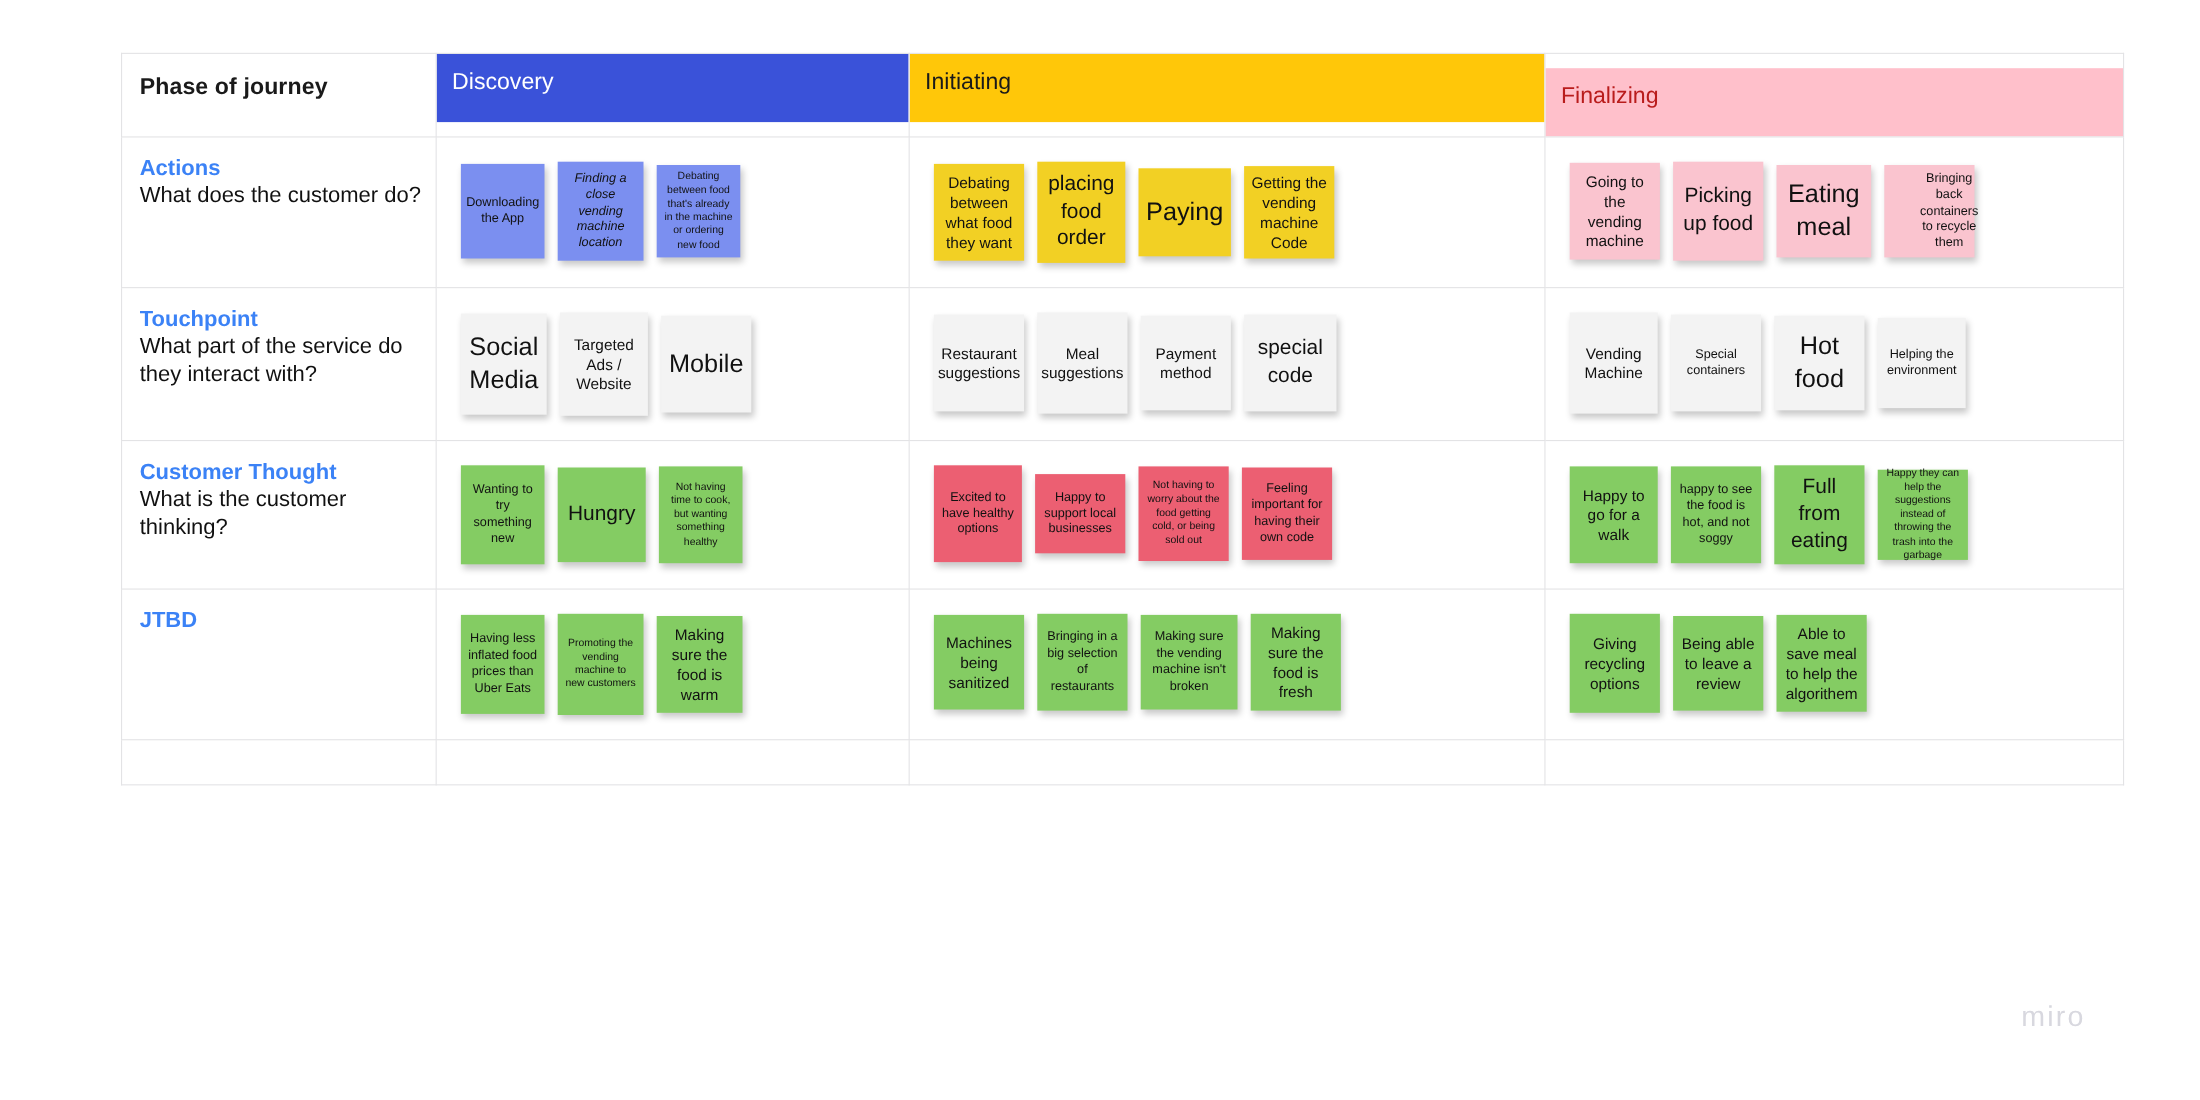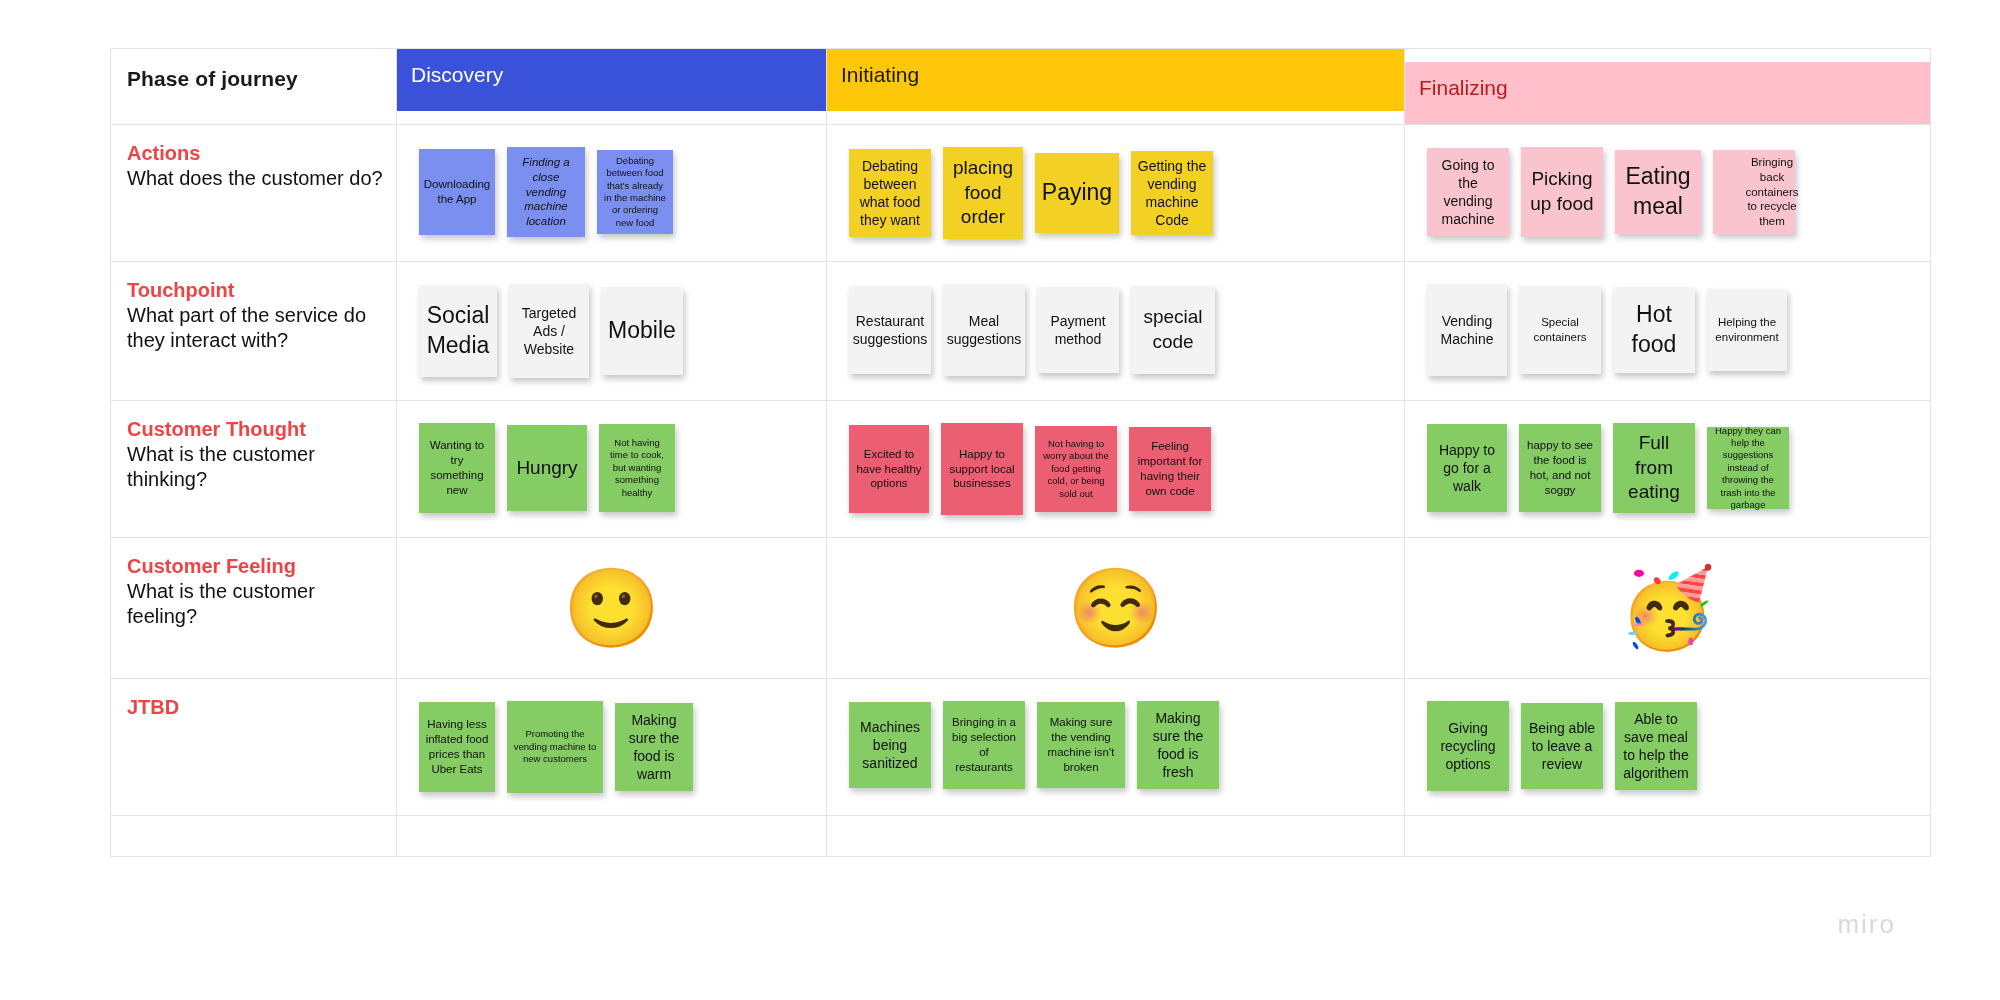--- a/index.html
+++ b/index.html
@@ -43,21 +43,21 @@
     display:flex;align-items:flex-start;
     padding:14px 0 16px 14px;
     box-sizing:border-box;
   }
   .phase-head.discovery{background:#3a52d9;}
   .phase-head.initiating{background:#ffc709;color:#1a1a1a;}
   .phase-head.finalizing{background:#ffc0cb;color:#b91c1c;margin-top:13px;}
 
   
   .row-label{padding:16px 12px 10px 16px;}
-  .row-label .t{font-weight:bold;font-size:20px;color:#ef4444;line-height:1.25;}
+  .row-label .t{font-weight:bold;font-size:20px;color:#3b82f6;line-height:1.25;}
   .row-label .s{font-size:20px;color:#111;line-height:1.25;font-weight:normal;}
 
   
   .notes{
     display:flex;
     align-items:center;
     gap:12px;
     padding:22px 10px 22px 22px;
     box-sizing:border-box;
     min-height:128px;
@@ -207,67 +207,44 @@
           <td>
             <div class="notes">
               <div class="note n-green sz-s" style="width: 76px; height: 90px;">Wanting to try something new</div>
               <div class="note n-green sz-l" style="width: 80px; height: 86px;">Hungry</div>
               <div class="note n-green sz-xs" style="width: 76px; height: 88px;">Not having time to cook, but wanting something healthy</div>
             </div>
           </td>
           <td>
             <div class="notes">
               <div class="note n-red sz-s" style="width: 80px; height: 88px;">Excited to have healthy options</div>
-              <div class="note n-red sz-s" style="width: 82px; height: 92px;">Happy to support local businesses</div>
+              <div class="note n-red sz-s" style="width: 82px; height: 72px;">Happy to support local businesses</div>
               <div class="note n-red sz-xs" style="width: 82px; height: 86px;">Not having to worry about the food getting cold, or being sold out</div>
               <div class="note n-red sz-s" style="width: 82px; height: 84px;">Feeling important for having their own code</div>
             </div>
           </td>
           <td>
             <div class="notes">
               <div class="note n-green sz-m" style="width: 80px; height: 88px;">Happy to go for a walk</div>
               <div class="note n-green sz-s" style="width: 82px; height: 88px;">happy to see the food is hot, and not soggy</div>
               <div class="note n-green sz-l" style="width: 82px; height: 90px;">Full from eating</div>
               <div class="note n-green sz-xs" style="width: 82px; height: 82px;">Happy they can help the suggestions instead of throwing the trash into the garbage</div>
             </div>
           </td>
         </tr>
         <tr>
           <td>
             <div class="row-label">
-              <div class="t">Customer Feeling</div>
-              <div class="s">What is the customer feeling?</div>
-            </div>
-          </td>
-          <td>
-            <div class="emoji-cell">
-              <span class="emoji">🙂</span>
-            </div>
-          </td>
-          <td>
-            <div class="emoji-cell">
-              <span class="emoji">☺️</span>
-            </div>
-          </td>
-          <td>
-            <div class="emoji-cell">
-              <span class="emoji">🥳</span>
-            </div>
-          </td>
-        </tr>
-        <tr>
-          <td>
-            <div class="row-label">
               <div class="t">JTBD</div>
             </div>
           </td>
           <td>
             <div class="notes">
               <div class="note n-green sz-s" style="width: 76px; height: 90px;">Having less inflated food prices than Uber Eats</div>
-              <div class="note n-green sz-xs" style="width: 96px; height: 92px;">Promoting the vending machine to new customers</div>
+              <div class="note n-green sz-xs" style="width: 78px; height: 92px;">Promoting the vending machine to new customers</div>
               <div class="note n-green sz-m" style="width: 78px; height: 88px;">Making sure the food is warm</div>
             </div>
           </td>
           <td>
             <div class="notes">
               <div class="note n-green sz-m" style="width: 82px; height: 86px;">Machines being sanitized</div>
               <div class="note n-green sz-s" style="width: 82px; height: 88px;">Bringing in a big selection of restaurants</div>
               <div class="note n-green sz-s" style="width: 88px; height: 86px;">Making sure the vending machine isn't broken</div>
               <div class="note n-green sz-m" style="width: 82px; height: 88px;">Making sure the food is fresh</div>
             </div>

